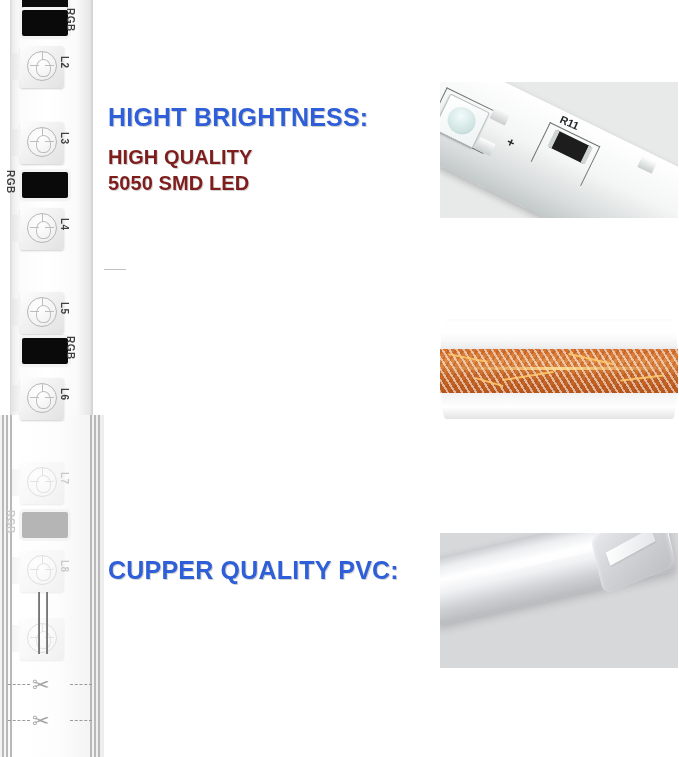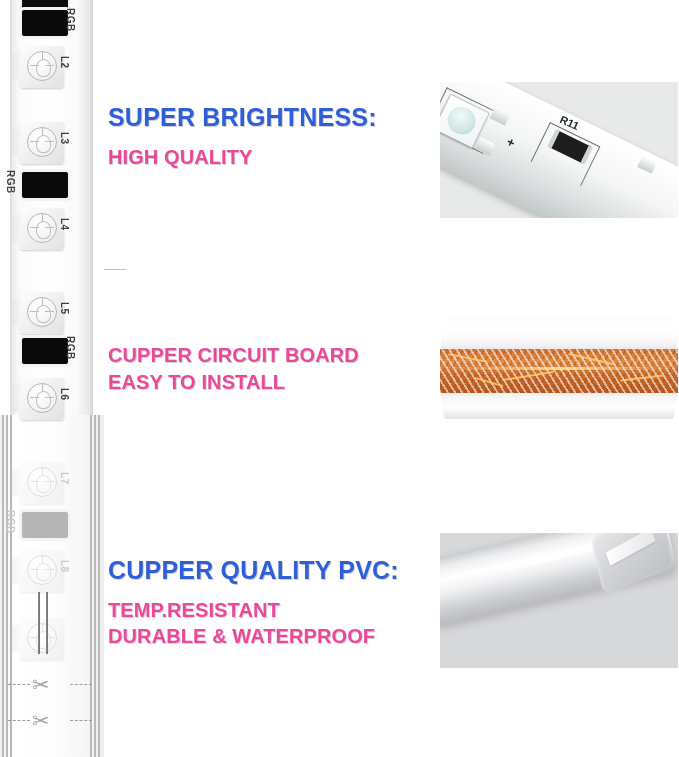--- a/index.html
+++ b/index.html
@@ -137,21 +137,21 @@
     color:#2f5fd8;
     font-size:25px;
     font-weight:700;
     letter-spacing:.2px;
     line-height:1.1;
     white-space:nowrap;
     text-shadow:1px 1px 0 rgba(120,120,120,.35);
   }
   .f-body {
     margin-top:12px;
-    color:#ec4899;
+    color:#7f1d1d;
     font-size:20px;
     font-weight:700;
     line-height:1.33;
     letter-spacing:.1px;
     white-space:nowrap;
     text-shadow:1px 1px 0 rgba(130,130,130,.35);
   }
   .f-body span { display:block; }
 
   .hairline {
@@ -406,41 +406,34 @@
       <div class="scissors">✂</div>
     </div>
     <div class="cutline" style="top:708px;">
       <div class="dash l"></div>
       <div class="dash r"></div>
       <div class="scissors">✂</div>
     </div>
   </div>
 
   <div class="feature" style="top:104px;">
-    <div class="f-head">SUPER BRIGHTNESS:</div>
+    <div class="f-head">HIGHT BRIGHTNESS:</div>
     <div class="f-body">
       <span>HIGH QUALITY</span>
+      <span>5050 SMD LED</span>
     </div>
   </div>
 
   <div class="hairline"></div>
 
   <div class="feature" style="top:330px;">
-    <div class="f-body">
-      <span>CUPPER CIRCUIT BOARD</span>
-      <span>EASY TO INSTALL</span>
-    </div>
   </div>
 
   <div class="feature" style="top:557px;">
     <div class="f-head">CUPPER QUALITY PVC:</div>
-    <div class="f-body">
-      <span>TEMP.RESISTANT</span>
-      <span>DURABLE &amp; WATERPROOF</span>
-    </div>
   </div>
 
   <div class="photo" id="photo-pcb">
     <div class="pcb-board">
 
       <div class="pcb-trace" style="left:60px;  top:30px; width:62px; height:44px; border-right:none;"></div>
       <div class="pcb-trace" style="left:168px; top:16px; width:56px; height:44px; border-bottom:none;"></div>
 
       <div class="pcb-pad" style="left:112px; top:26px; width:17px; height:13px;"></div>
       <div class="pcb-pad" style="left:112px; top:60px; width:17px; height:13px;"></div>

